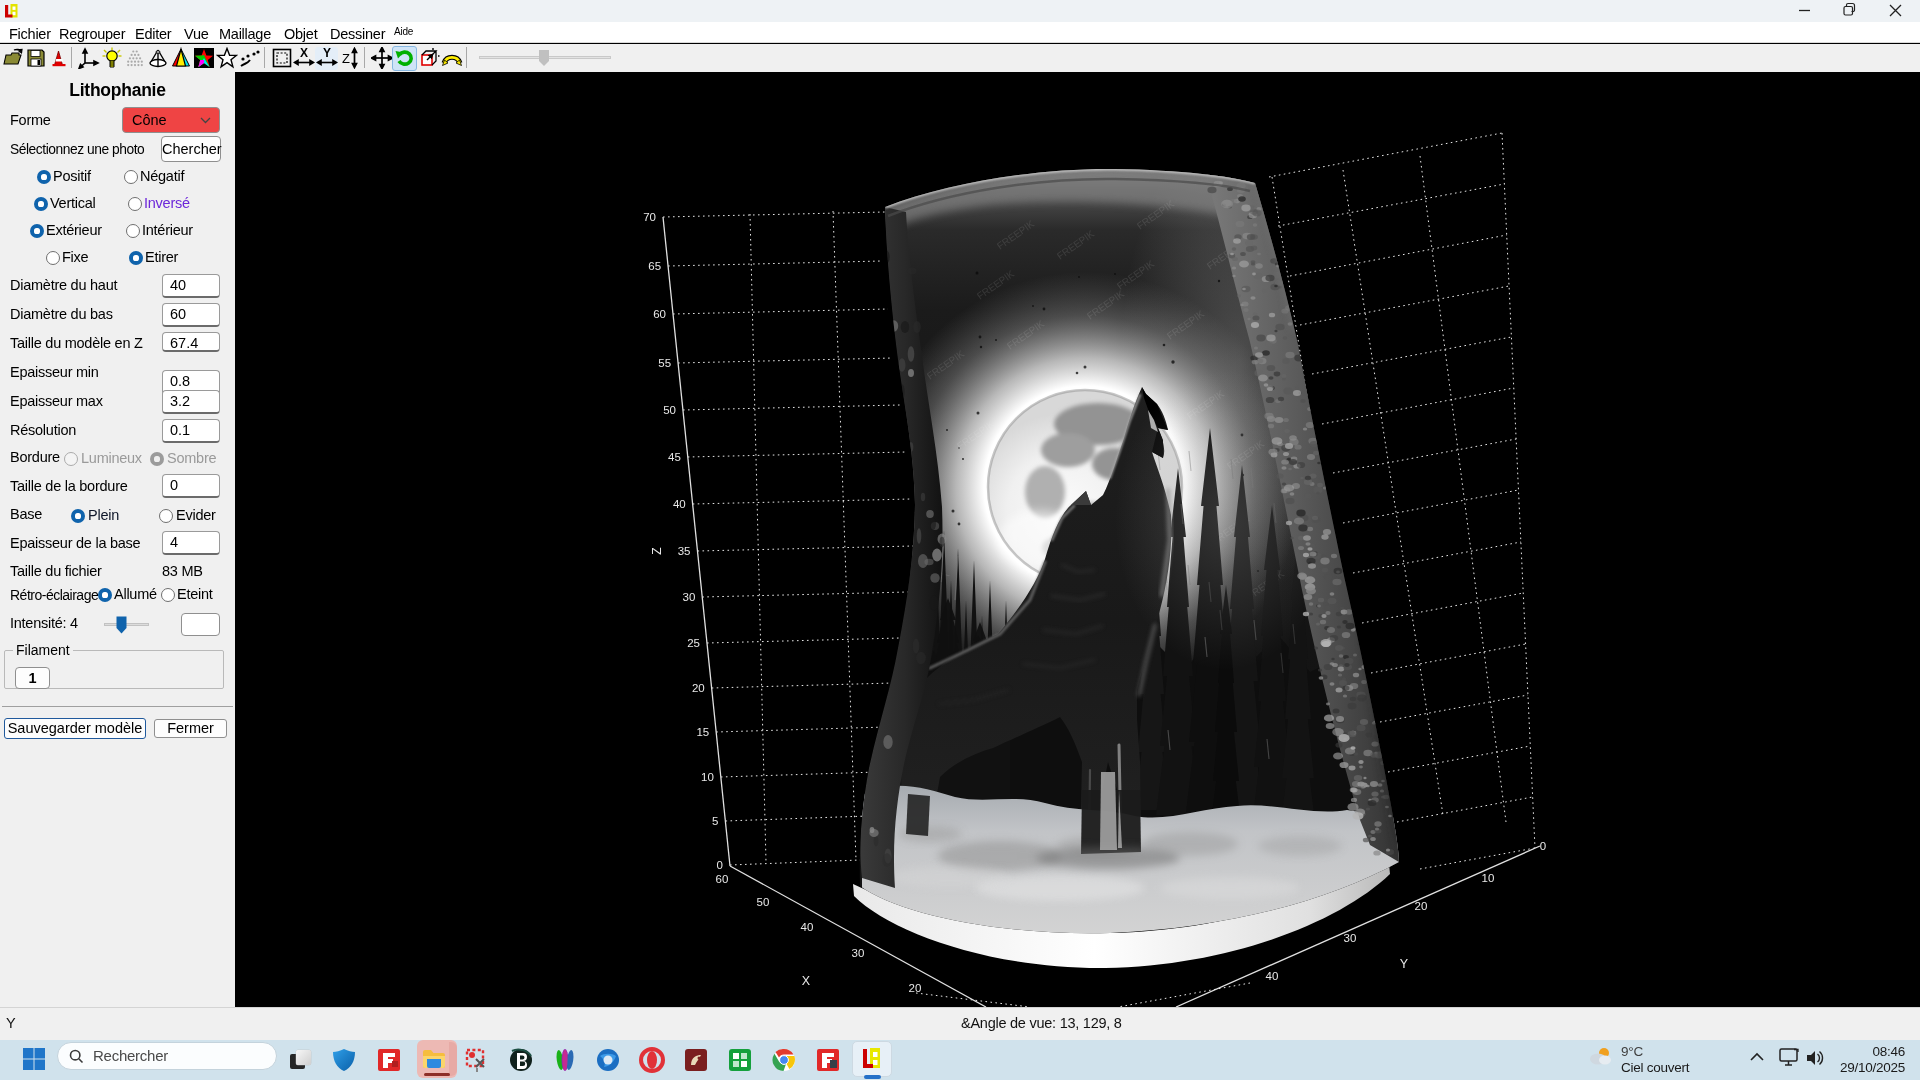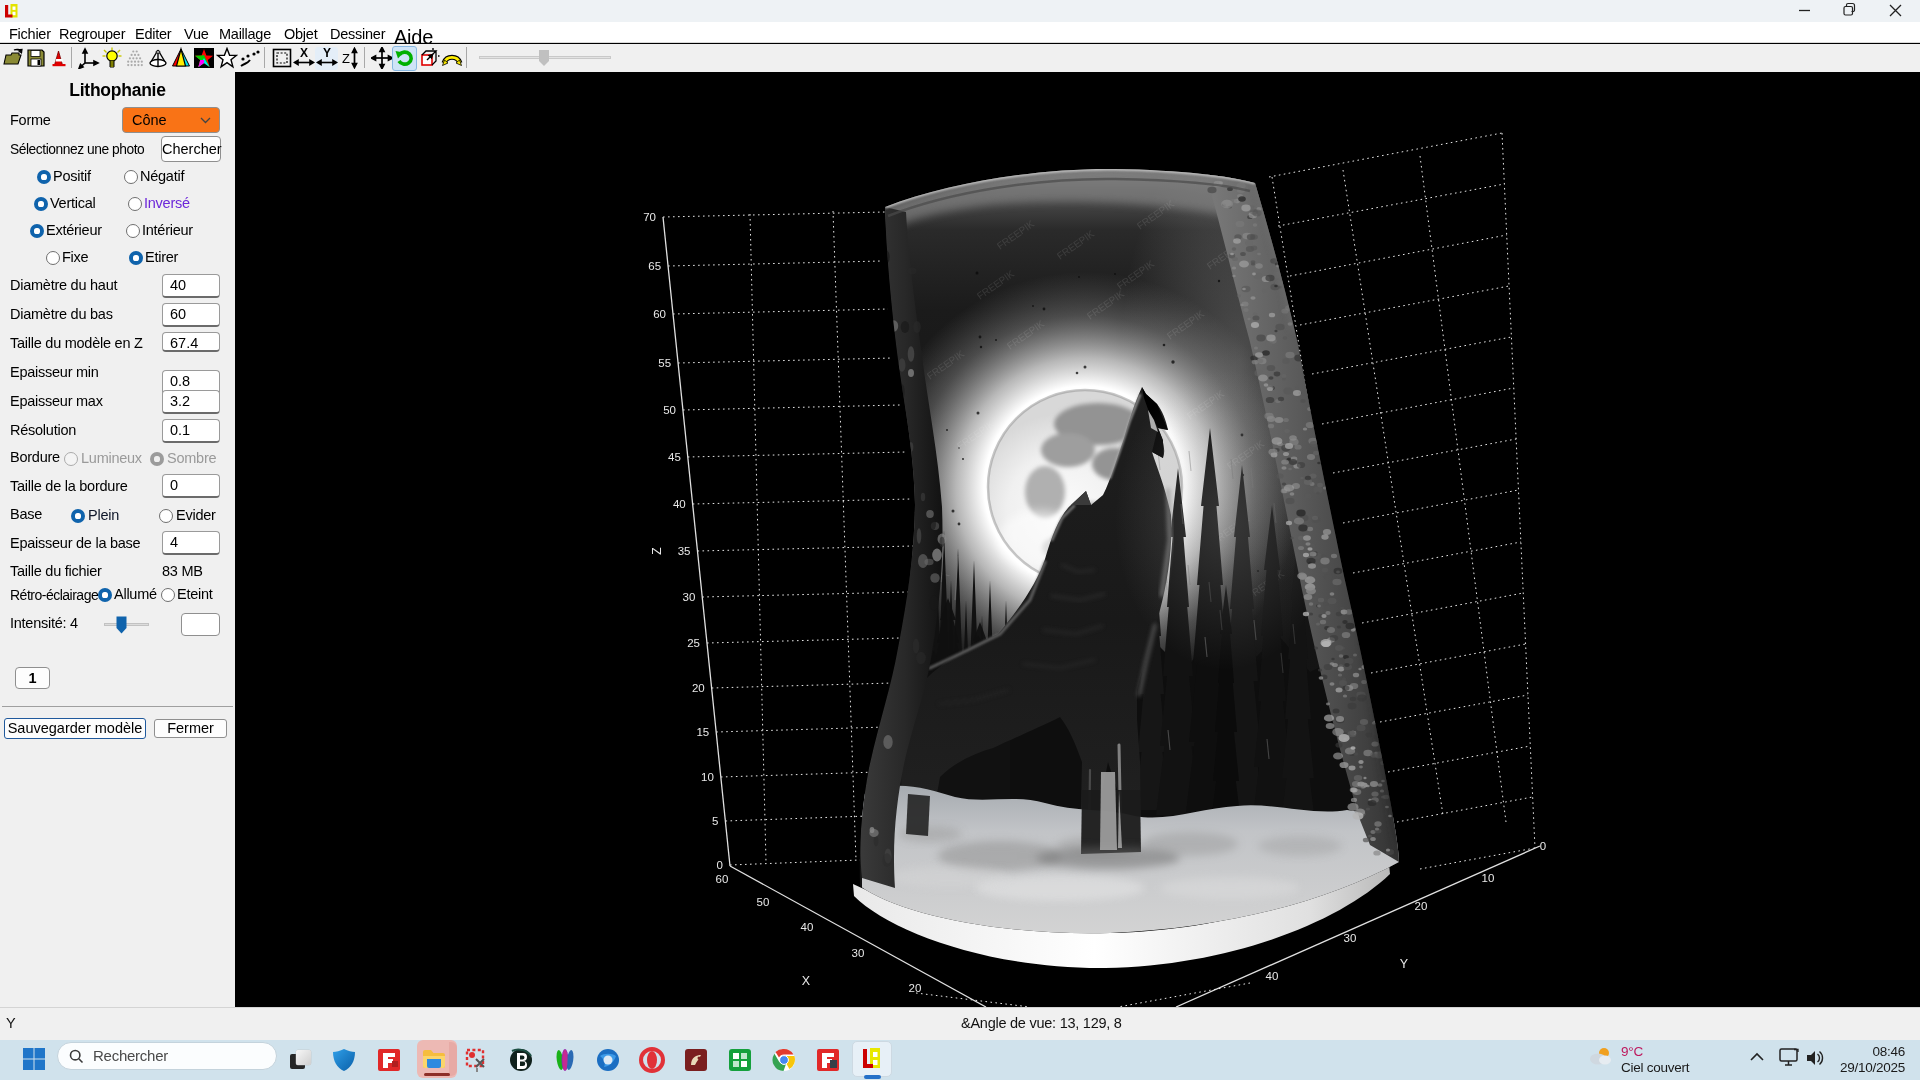--- a/index.html
+++ b/index.html
@@ -39,21 +39,21 @@
 </svg>
   </div>
 <div class="abs" id="menubar">
     <span class="lbl" style="left:9px;top:4px;font-size:14.5px">Fichier</span>
     <span class="lbl" style="left:59px;top:4px;font-size:14.5px">Regrouper</span>
     <span class="lbl" style="left:135px;top:4px;font-size:14.5px">Editer</span>
     <span class="lbl" style="left:184px;top:4px;font-size:14.5px">Vue</span>
     <span class="lbl" style="left:219px;top:4px;font-size:14.5px">Maillage</span>
     <span class="lbl" style="left:284px;top:4px;font-size:14.5px">Objet</span>
     <span class="lbl" style="left:330px;top:4px;font-size:14.5px">Dessiner</span>
-    <span class="lbl" style="left:394px;top:4px;font-size:20px">Aide</span>
+    <span class="lbl" style="left:394px;top:4px;font-size:10px">Aide</span>
   </div>
 <div class="abs" id="toolbar">
     <svg class="ticon" style="left:2px;" viewBox="0 0 22 22">
       <path d="M2 17 L4 8 L9 8 L10 6 L17 6 L17 8 L19 8 L16 17 Z" fill="#8a8a35" stroke="#000" stroke-width="1.1"></path>
       <path d="M12 3 C15 1.5 18 2.5 19 4 L17 4 L19.5 6 L20 2.5 Z" fill="none" stroke="#000" stroke-width="1.2"></path>
     </svg>
     <svg class="ticon" style="left:25px;" viewBox="0 0 22 22">
       <path d="M3 3 H17 L19 5 V19 H3 Z" fill="#8a8a35" stroke="#000" stroke-width="1.2"></path>
       <rect x="6" y="3.5" width="9" height="6" fill="#fff" stroke="#000" stroke-width="0.8"></rect>
       <rect x="6" y="12" width="10" height="7" fill="#fff" stroke="#000" stroke-width="0.8"></rect>
@@ -870,21 +870,21 @@
 <ellipse cx="1227" cy="204" rx="6.0" ry="4.2" fill="#8a8a8a" opacity="0.66"></ellipse>
 <path d="M 1345,520 C 1358,600 1370,690 1380,760 L 1392,830 L 1399,862 L 1399,500 Z" fill="#1c1c1c" opacity="0.35" filter="url(#b3)"></path>
 <path d="M 1255,183 C 1270,230 1283,285 1292,330 L 1399,330 L 1399,170 Z" fill="#8a8a8a" opacity="0.3" filter="url(#b3)"></path>
 <path d="M 885,207 C 950,182 1040,168 1115,169 C 1180,170 1230,176 1255,183" fill="none" stroke="#c8c8c8" stroke-width="3" opacity="0.95" filter="url(#b1)"></path>
 <path d="M 888,216 C 952,191 1040,178 1115,179 C 1178,180 1226,185 1250,191" fill="none" stroke="#4a4a4a" stroke-width="2.5" opacity="0.7"></path>
       </g>
     </svg></div>
 <div class="abs" id="panel">
     <div class="lbl" style="left:0;top:8px;width:235px;text-align:center;font-weight:bold;font-size:17.5px">Lithophanie</div>
     <div class="lbl" style="left:10px;top:40px">Forme</div>
-    <div class="btn" style="left:122px;top:35px;width:98px;height:26px;line-height:24px;text-align:left;padding-left:9px;background:#f97316">Cône<svg style="position:absolute;right:8px;top:9px" width="11" height="7" viewBox="0 0 11 7">
+    <div class="btn" style="left:122px;top:35px;width:98px;height:26px;line-height:24px;text-align:left;padding-left:9px;background:#ef4444">Cône<svg style="position:absolute;right:8px;top:9px" width="11" height="7" viewBox="0 0 11 7">
         <path d="M1 1 L5.5 5.5 L10 1" fill="none" stroke="#444" stroke-width="1.3"></path>
       </svg></div>
     <div class="lbl" style="left:10px;top:70px;font-size:13.8px;letter-spacing:-0.45px">Sélectionnez une photo</div>
     <div class="btn" style="left:161px;top:64px;width:60px;height:26px;line-height:24px">Chercher</div>
     <div class="radio on" style="left:37px;top:98px"></div>
     <div class="lbl" style="left:53px;top:96px;color:#000">Positif</div>
     <div class="radio off" style="left:124px;top:98px"></div>
     <div class="lbl" style="left:140px;top:96px;color:#000">Négatif</div>
     <div class="radio on" style="left:34px;top:125px"></div>
     <div class="lbl" style="left:50px;top:123px;color:#000">Vertical</div>
@@ -930,20 +930,23 @@
     <div class="radio on" style="left:98px;top:516px"></div>
     <div class="lbl" style="left:114px;top:514px;color:#000">Allumé</div>
     <div class="radio off" style="left:161px;top:516px"></div>
     <div class="lbl" style="left:177px;top:514px;color:#000">Eteint</div>
     <div class="lbl" style="left:10px;top:543px">Intensité: 4</div>
     <div class="abs" style="left:104px;top:551px;width:45px;height:3px;background:#dcdcdc;border:1px solid #c2c2c2"></div>
     <svg class="abs" style="left:116px;top:544px" width="11" height="18" viewBox="0 0 11 18">
       <path d="M0.5 0.5 H10.5 V12 L5.5 17.5 L0.5 12 Z" fill="#0f63ac"></path>
     </svg>
     <div class="btn" style="left:181px;top:541px;width:39px;height:23px;background:#fff"></div>
+    <fieldset style="position:absolute;left:4px;top:570px;width:220px;height:47px;border:1px solid #b9b9b9;border-radius:2px">
+      <legend style="font-size:14px;margin-left:8px;padding:0 3px">Filament</legend>
+    </fieldset>
     <div class="btn" style="left:15px;top:595px;width:35px;height:22px;line-height:20px;font-weight:bold">1</div>
     <div class="abs" style="left:2px;top:634px;width:231px;height:1px;background:#9f9f9f"></div>
     <div class="btn" style="left:4px;top:646px;width:142px;height:21px;line-height:19px;border:1.6px solid #20599c;border-radius:3px">Sauvegarder modèle</div>
     <div class="btn" style="left:154px;top:647px;width:73px;height:19px;line-height:17px;border-radius:3px">Fermer</div>
   </div>
 <div class="abs" id="statusbar">
     <span class="lbl" style="left:6px;top:7px">Y</span>
     <span class="lbl" style="left:961px;top:7px">&amp;Angle de vue: 13, 129, 8</span>
   </div>
 <div class="abs" id="taskbar">
@@ -1048,21 +1051,21 @@
       <rect x="12" y="5" width="4.5" height="5" fill="#fff"></rect>
       <rect x="12" y="13" width="4.5" height="5" fill="#fff"></rect>
 <path d="M2 2 h4 v15 h6 v4 h-10 Z" fill="#cc0000"></path>
     </svg>
     <div class="abs" style="left:864px;top:35px;width:17px;height:3.5px;background:#2470c8;border-radius:2px"></div>
     <svg class="abs" style="left:1586px;top:3px" width="28" height="28" viewBox="0 0 28 28">
 <circle cx="18" cy="10" r="5" fill="#f0a020"></circle>
       <ellipse cx="12" cy="16" rx="8" ry="5.5" fill="#cfd8e0"></ellipse>
       <ellipse cx="19" cy="17" rx="6" ry="4.5" fill="#e6ecf1"></ellipse>
     </svg>
-    <div class="lbl" style="left:1621px;top:4px;font-size:13.5px;color:#be185d">9°C</div>
+    <div class="lbl" style="left:1621px;top:4px;font-size:13.5px;color:#404040">9°C</div>
     <div class="lbl" style="left:1621px;top:20px;font-size:13.5px;color:#1a1a1a">Ciel couvert</div>
     <svg class="abs" style="left:1750px;top:12px" width="14" height="10" viewBox="0 0 14 10">
       <path d="M1 8 L7 2 L13 8" fill="none" stroke="#222" stroke-width="1.6"></path>
     </svg>
     <svg class="abs" style="left:1779px;top:8px" width="24" height="20" viewBox="0 0 24 20">
 <rect x="1" y="1" width="17" height="12" rx="1.5" fill="none" stroke="#222" stroke-width="1.5"></rect>
       <line x1="6" y1="17" x2="13" y2="17" stroke="#222" stroke-width="1.5"></line>
       <line x1="9.5" y1="13" x2="9.5" y2="17" stroke="#222" stroke-width="1.5"></line>
 <path d="M19 4 v-2.5 h-4" fill="none" stroke="#222" stroke-width="1.3"></path>
     </svg>

